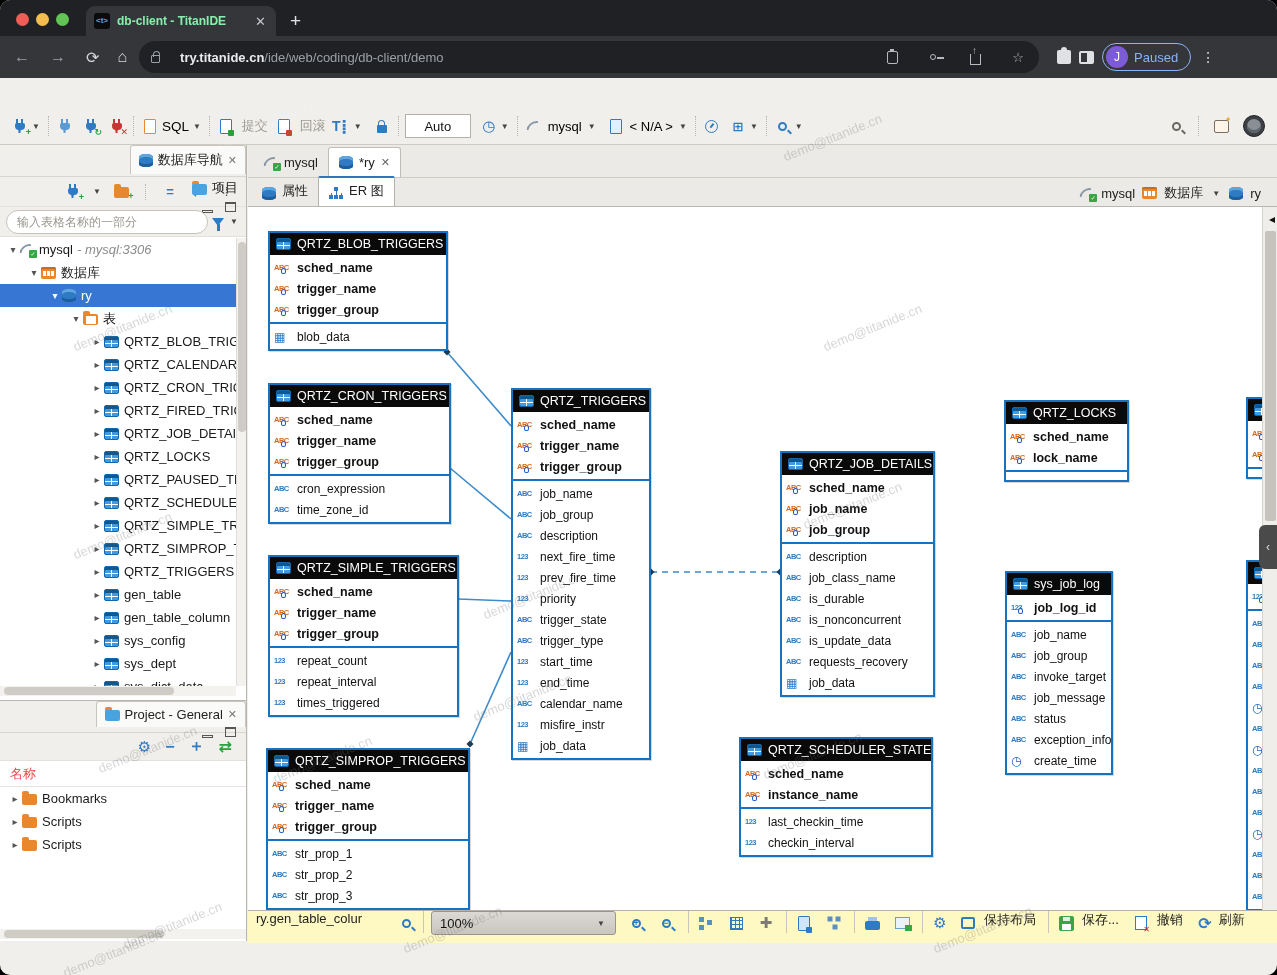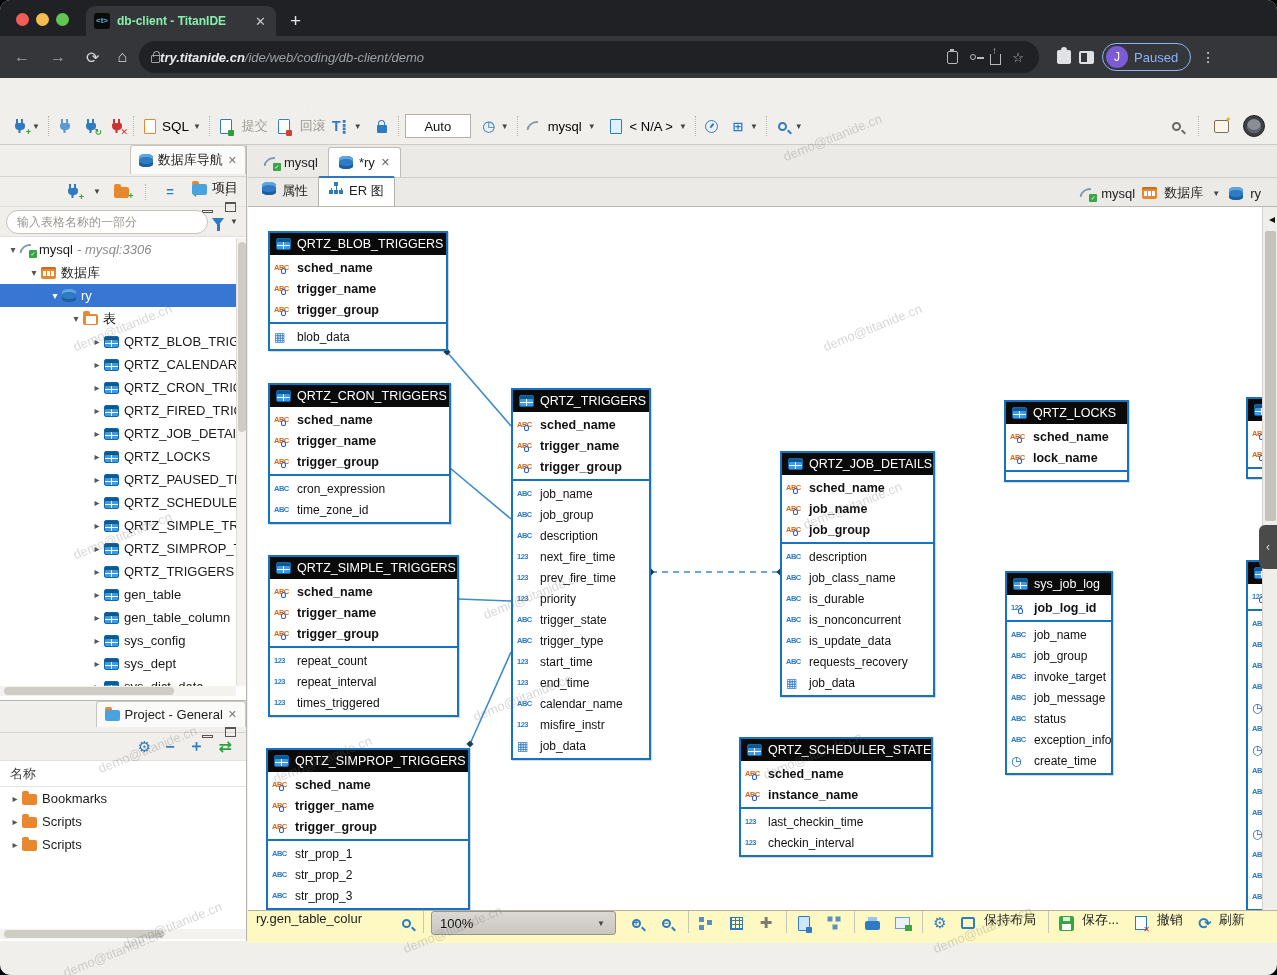--- a/index.html
+++ b/index.html
@@ -12,21 +12,21 @@
   .tl.red{ left:16px; background:#ee5d56; } .tl.yel{ left:36px; background:#f4bd4f; } .tl.grn{ left:56px; background:#61c454; }
   .btab { position:absolute; left:86px; top:6px; width:190px; height:30px; background:#35363a; border-radius:9px 9px 0 0; display:flex; align-items:center; padding:0 8px; gap:7px; }
   .favicon { width:16px; height:16px; background:#0b0b0c; border-radius:3px; color:#4db3e6; font-size:8px; line-height:16px; text-align:center; font-weight:bold; }
   .btab-title { color:#86efac; font-size:12px; font-weight:bold; white-space:nowrap; overflow:hidden; flex:1; }
   .btab-close { color:#c3c6cb; font-size:13px; padding:0 2px; }
   .newtab { position:absolute; left:290px; top:10px; color:#dfe1e5; font-size:19px; }
 
   .urlrow { position:absolute; left:0; top:36px; width:1277px; height:42px; background:#35363a; display:flex; align-items:center; }
   .navic { color:#9aa0a6; font-size:16px; margin-left:14px; }
   .navic.lit { color:#d5d8dc; }
-  .omni { height:32px; background:#202124; border-radius:16px; flex:1; margin:0 10px 0 12px; display:flex; align-items:center; padding:0 12px; gap:0; max-width:900px;font-style:italic; }
+  .omni { height:32px; background:#202124; border-radius:16px; flex:1; margin:0 10px 0 12px; display:flex; align-items:center; padding:0 12px; gap:20px; max-width:900px; }
   .padlock { width:9px; height:8px; border:1.5px solid #9aa0a6; border-radius:1px; position:relative; margin-top:3px; }
   .padlock::before { content:""; position:absolute; left:1px; top:-5px; width:5px; height:5px; border:1.5px solid #9aa0a6; border-bottom:none; border-radius:4px 4px 0 0; }
   .url { font-size:13px; color:#9aa0a6; white-space:nowrap; overflow:hidden; flex:1; }
   .url b { color:#e8eaed; font-weight:bold; }
   .omni-ic { color:#b6bac0; font-size:13px; width:18px; text-align:center; }
   .clip { width:11px; height:13px; border:1.5px solid #b6bac0; border-radius:2px; position:relative; }
   .clip::before{ content:""; position:absolute; top:-3px; left:2px; width:4px; height:3px; background:#b6bac0; }
   .keyic { width:6px; height:6px; border:1.5px solid #b6bac0; border-radius:50%; position:relative; }
   .keyic::after{ content:""; position:absolute; left:6px; top:2px; width:7px; height:1.5px; background:#b6bac0; }
   .shareic { width:11px; height:11px; border:1.5px solid #b6bac0; border-top:none; position:relative; margin-top:4px;}
@@ -105,30 +105,30 @@
   .i-folder::before{ content:""; position:absolute; left:0; top:-3px; width:7px; height:3px; background:#e8872e; border-radius:2px 2px 0 0; }
   .i-folder.grid::after{ content:""; position:absolute; left:3px; top:2px; width:8px; height:6px; background:#fff; box-shadow:inset 0 2px 0 0 #e8872e00; border:1px solid #fff; }
   .vscroll { position:absolute; right:0; top:93px; bottom:14px; width:10px; background:#f4f2ef; border-left:1px solid #e0ddd8; }
   .vthumb { position:absolute; left:1px; width:8px; background:#cfccc6; border-radius:4px; }
   .hscroll { position:absolute; left:0; bottom:4px; height:10px; right:10px; background:#f4f2ef; }
   .hthumb { position:absolute; top:1px; height:8px; background:#cfccc6; border-radius:4px; }
 
   
   .projpanel { position:absolute; left:0; top:700px; width:247px; height:241px; background:#fff; border-right:1px solid #b9b6b0; border-top:1px solid #b9b6b0; }
   .projtb { height:28px; background:#f1efec; display:flex; align-items:center; justify-content:flex-end; gap:14px; padding-right:14px; border-bottom:1px solid #e4e1dc; }
-  .projhead { height:26px; display:flex; align-items:center; padding-left:10px; font-size:13px; color:#404040; border-bottom:1px solid #e7e4df; background:#fff; }
+  .projhead { height:26px; display:flex; align-items:center; padding-left:10px; font-size:13px; color:#ef4444; border-bottom:1px solid #e7e4df; background:#fff; }
   .blue { color:#2e7bc4; font-weight:bold; }
   .green { color:#2aa03c; font-weight:bold; }
 
   
   .edtabs { position:absolute; left:248px; top:145px; right:0; height:33px; background:#eceae6; border-bottom:1px solid #cfccc6; display:flex; align-items:flex-end; }
   .edtab { display:flex; align-items:center; gap:6px; padding:6px 10px; font-size:13px; color:#222; height:30px; }
   .edtab.active { background:#fff; border:1px solid #c0bdb7; border-bottom:none; border-radius:3px 3px 0 0; }
   .subrow { position:absolute; left:248px; top:178px; right:0; height:29px; background:#eceae6; border-bottom:1px solid #bab7b1; display:flex; align-items:flex-end; }
-  .subtab { display:flex; align-items:flex-start; gap:6px; padding:4px 10px 6px; font-size:13px; color:#222; }
+  .subtab { display:flex; align-items:flex-end; gap:6px; padding:4px 10px 6px; font-size:13px; color:#222; }
   .subtab.active { background:#fff; border:1px solid #b5b2ac; border-bottom:none; border-top:2px solid #2e76c0; border-radius:2px 2px 0 0; }
   .i-er { width:14px; height:13px; position:relative; }
   .i-er::before{ content:""; position:absolute; left:5px; top:0; width:4px; height:4px; background:#2e7bc4; box-shadow:-5px 8px 0 #2e7bc4, 0 8px 0 #2e7bc4, 5px 8px 0 #2e7bc4; }
   .i-er::after{ content:""; position:absolute; left:6.5px; top:4px; width:1px; height:4px; background:#2e7bc4; box-shadow:-5px 2px 0 #2e7bc4, 5px 2px 0 #2e7bc4; }
   .breadcrumb { margin-left:auto; display:flex; align-items:center; gap:7px; padding:0 16px 4px 0; font-size:13px; color:#222; }
 
   
   .canvas { position:absolute; left:248px; top:207px; width:1014px; height:703px; background:#fff; overflow:hidden; }
   .canvas svg { position:absolute; left:0; top:0; }
   .dtable { position:absolute; background:#fff; border:2px solid #1673c1; box-shadow:1px 1px 0 rgba(0,0,0,.15); }

